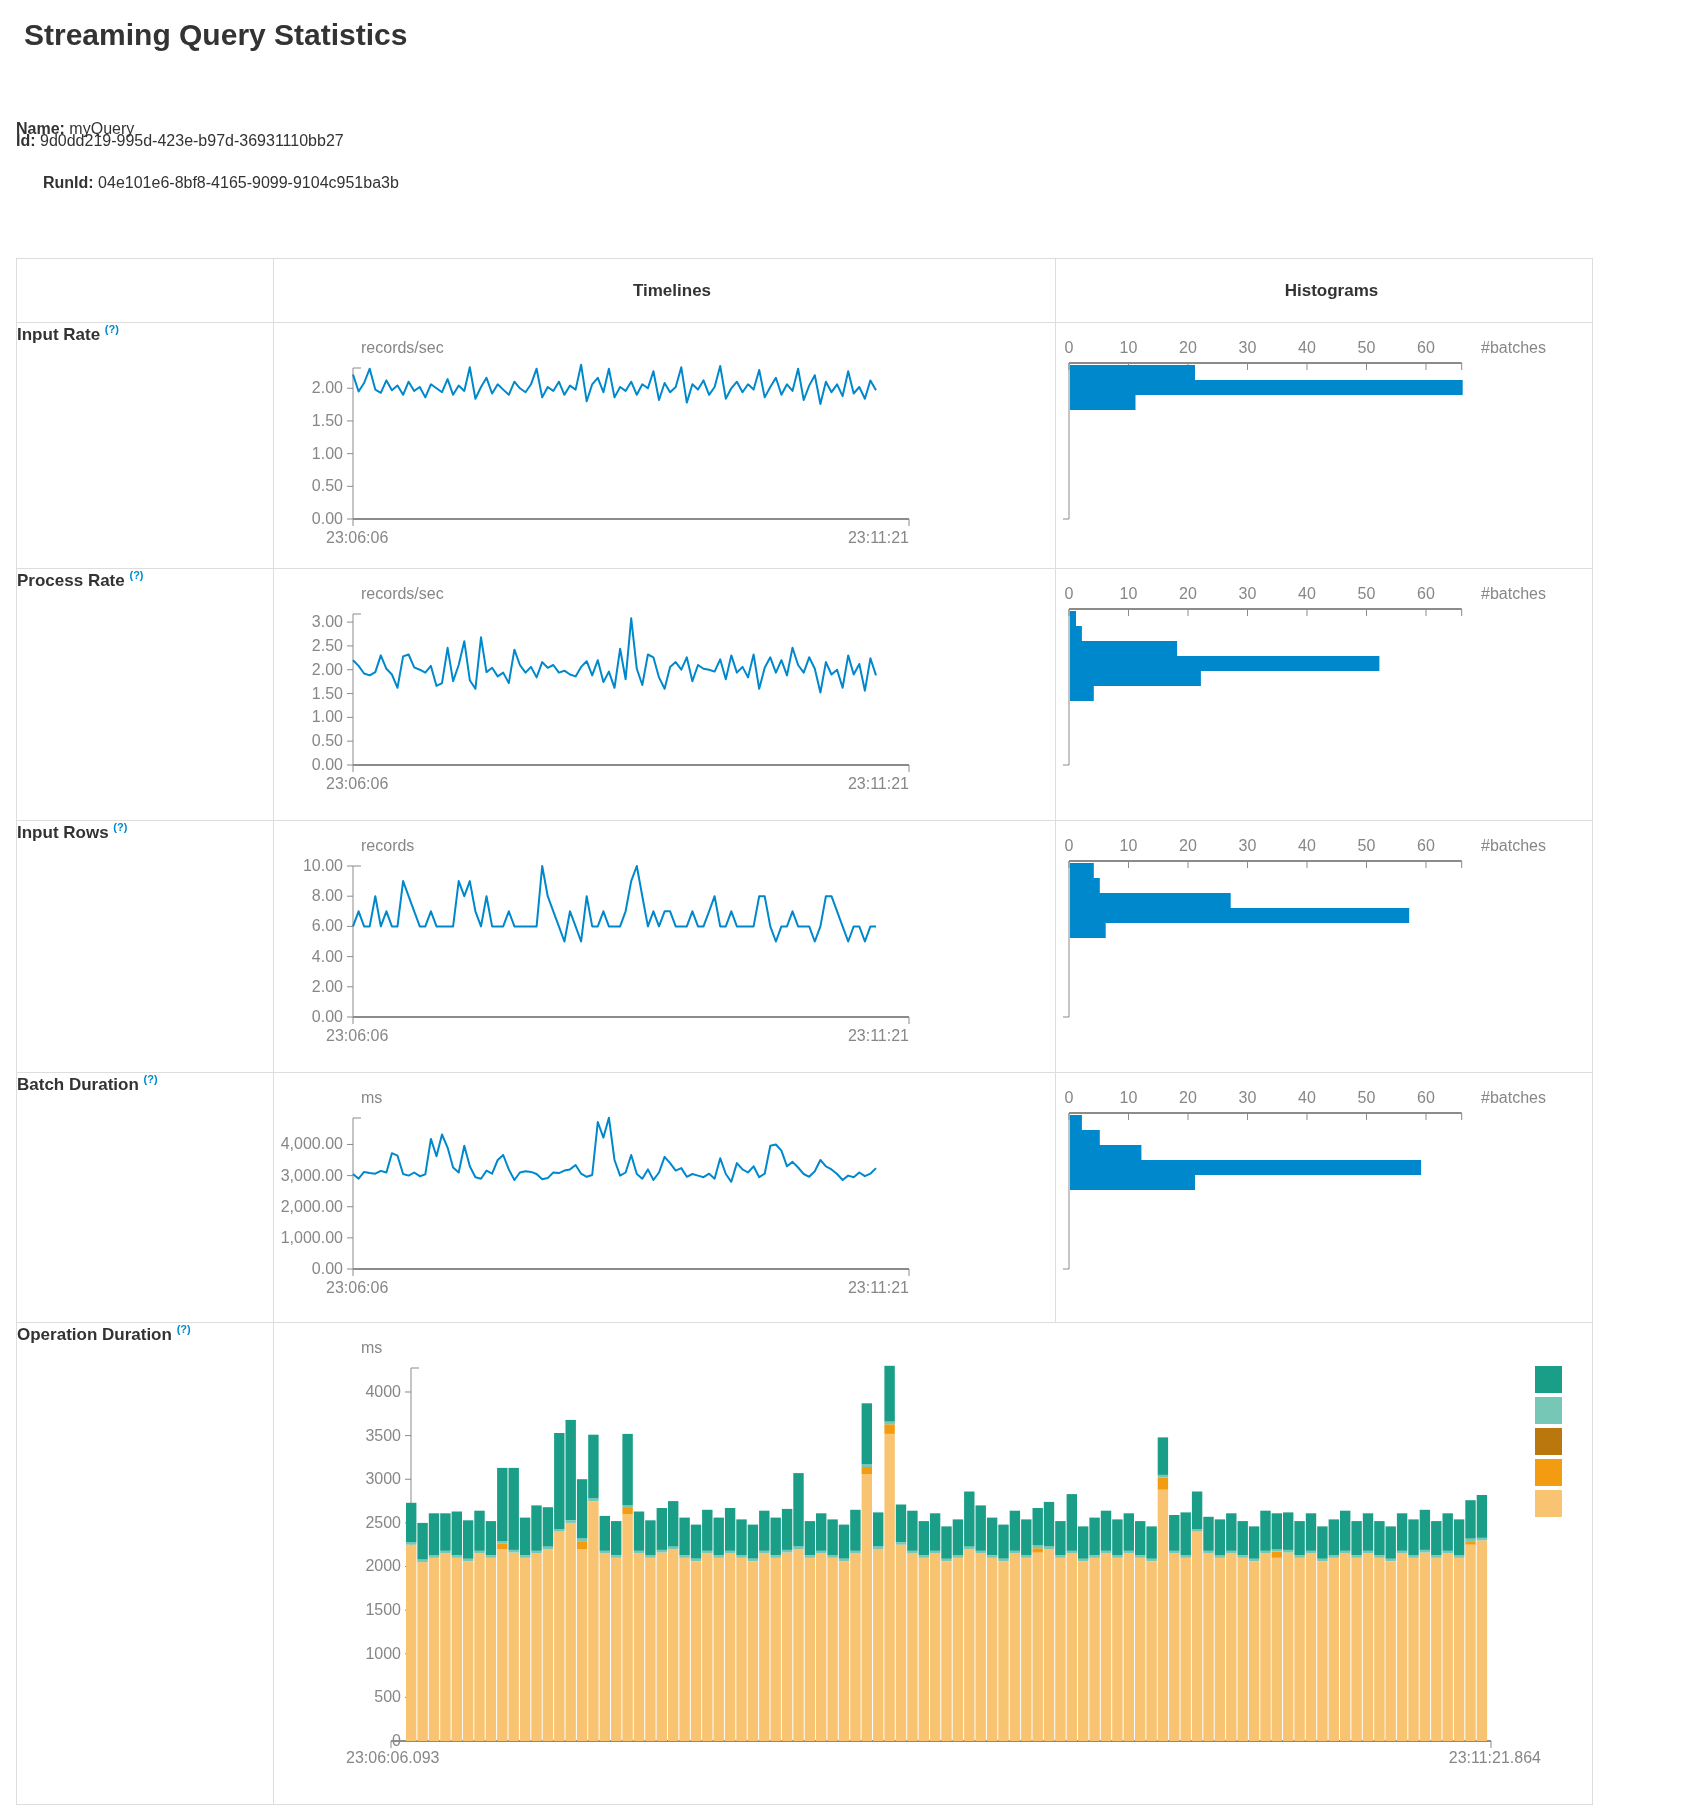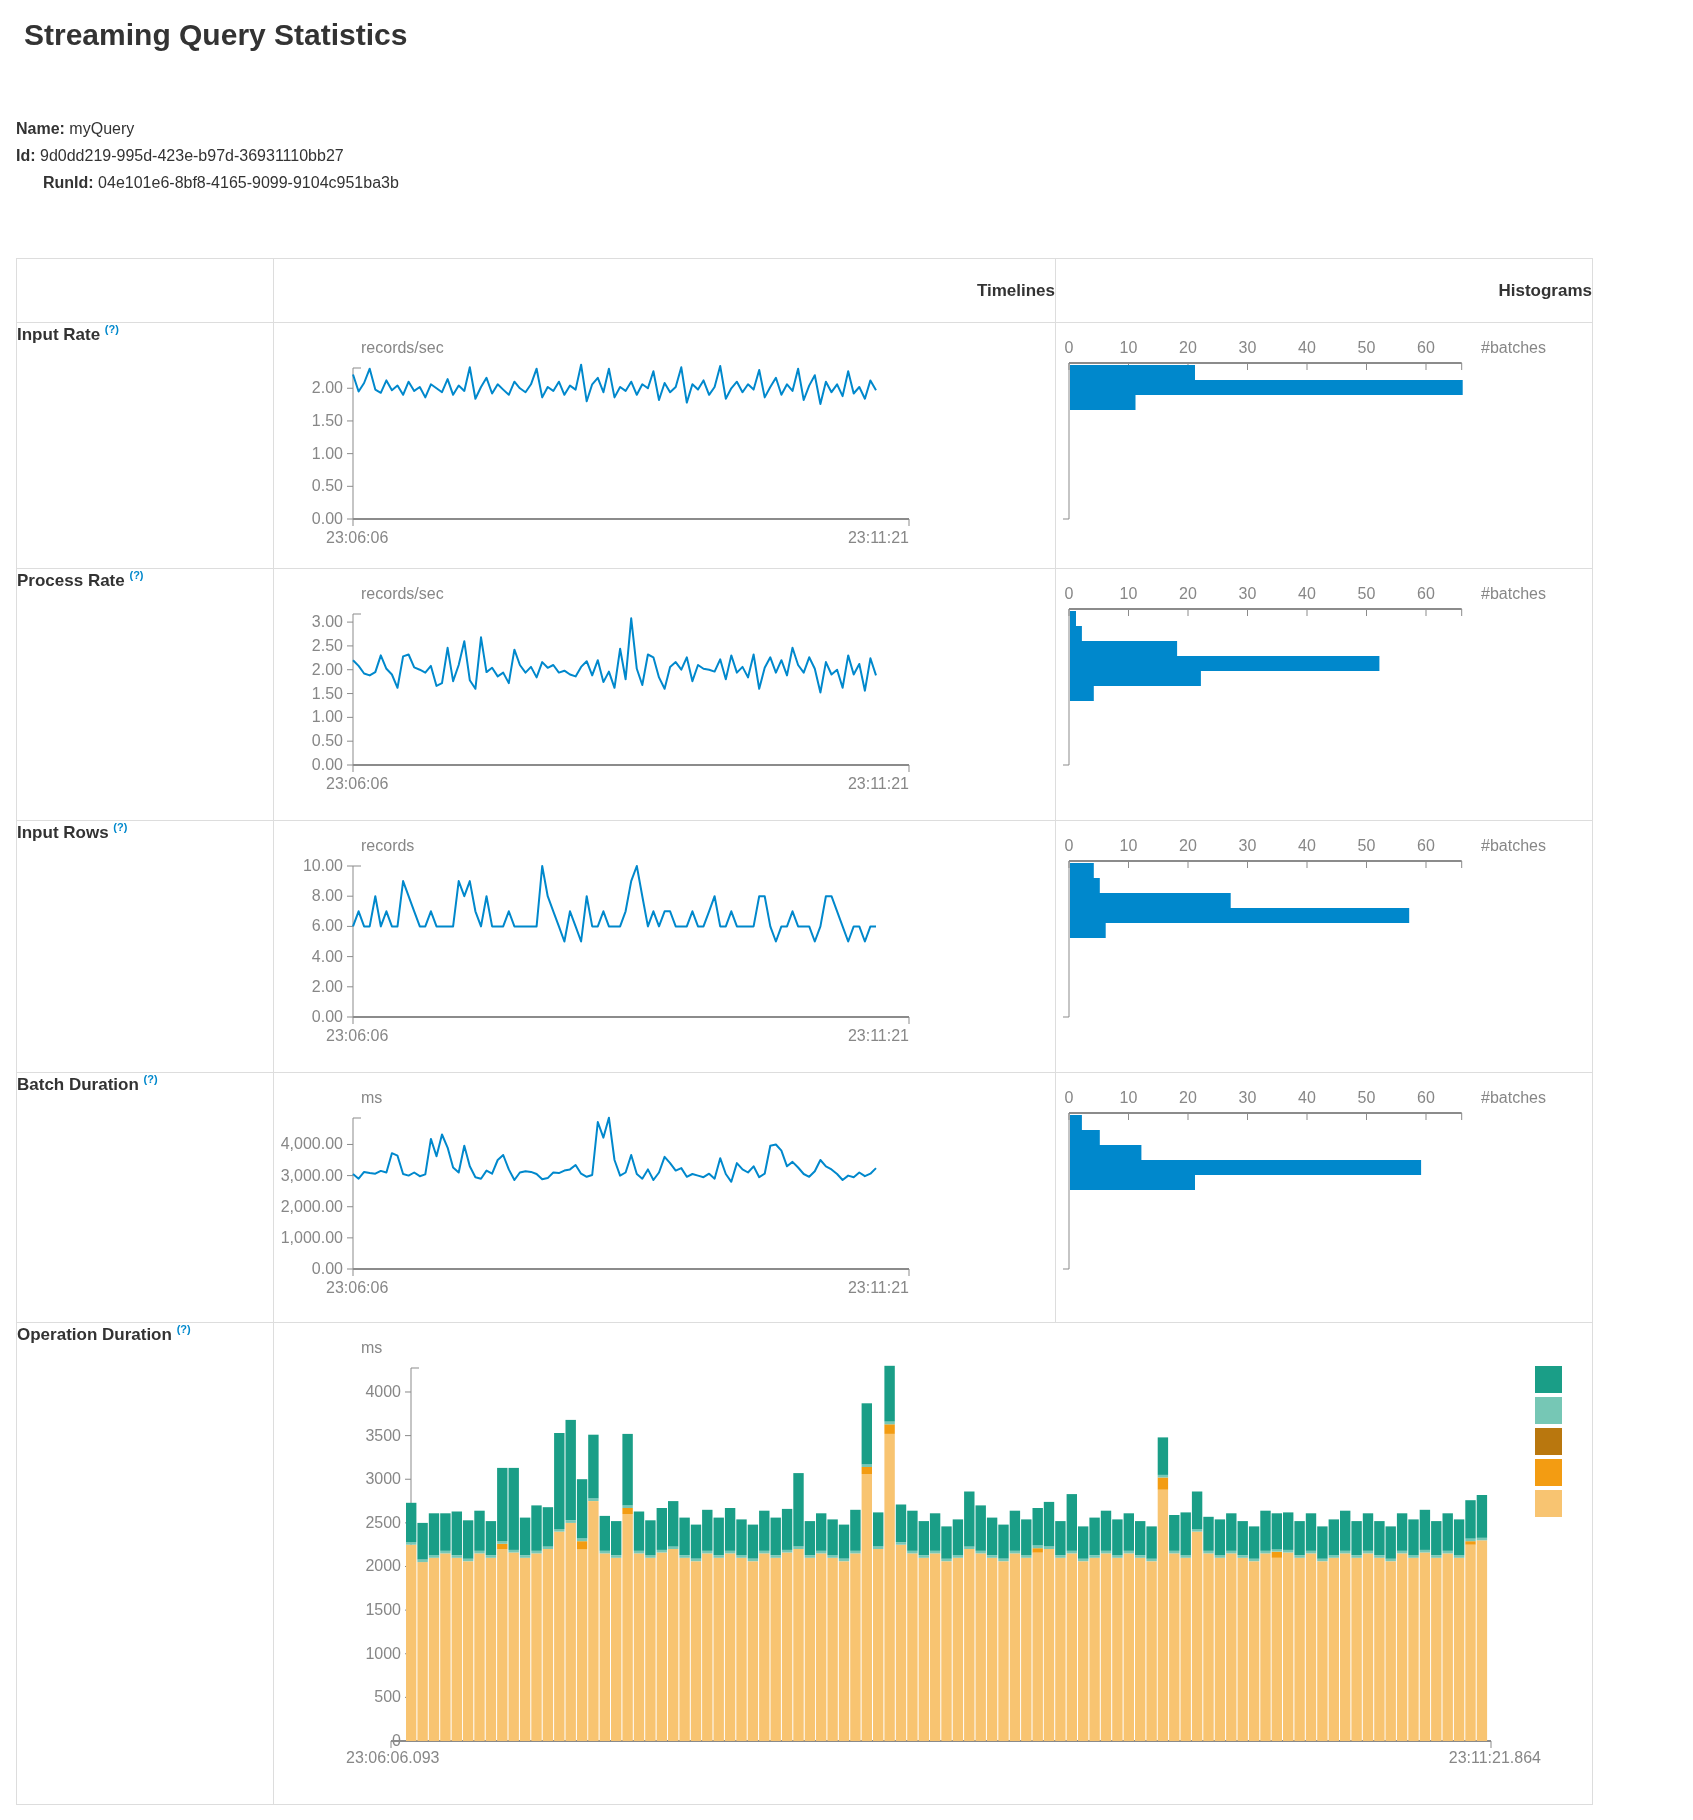--- a/index.html
+++ b/index.html
@@ -2,25 +2,25 @@
 <html><head>
 <meta charset="utf-8">
 <style>
   html,body{margin:0;padding:0;background:#fff;}
   body{font-family:"Liberation Sans",sans-serif;color:#333;}
   .page{position:relative;width:1693px;height:1820px;overflow:hidden;background:#fff;}
   .title{position:absolute;left:16px;top:10px;margin:8px;font-size:30px;font-weight:bold;color:#333;}
   .subtitle{position:absolute;left:16px;top:66px;font-size:16px;color:#333;}
   .meta{position:absolute;left:16px;font-size:16px;color:#333;}
   .meta-name{top:120px;}
-  .meta-id{top:147px;}
+  .meta-id{top:132px;}
   .meta-runid{top:174px;margin-left:27px;}
   table.stats{position:absolute;left:16px;top:258px;width:1576px;border-collapse:collapse;table-layout:fixed;}
   table.stats th, table.stats td{border:1px solid #ddd;padding:0;vertical-align:top;}
-  table.stats th{height:63px;text-align:right;font-size:17px;font-weight:bold;color:#333;padding-left:15px;vertical-align:middle;}
+  table.stats th{height:63px;text-align:center;font-size:17px;font-weight:bold;color:#333;padding-left:15px;vertical-align:middle;}
   td.row-label{font-size:17px;font-weight:bold;color:#333;padding-left:17px;vertical-align:middle;margin-top:47px;}
   sup.help{color:#0088cc;font-size:11px;font-weight:bold;}
   svg{display:block;}
   svg text{font-size:16px;fill:#878787;font-family:"Liberation Sans",sans-serif;}
 </style>
 </head>
 <body>
 
 <div class="page">
 

